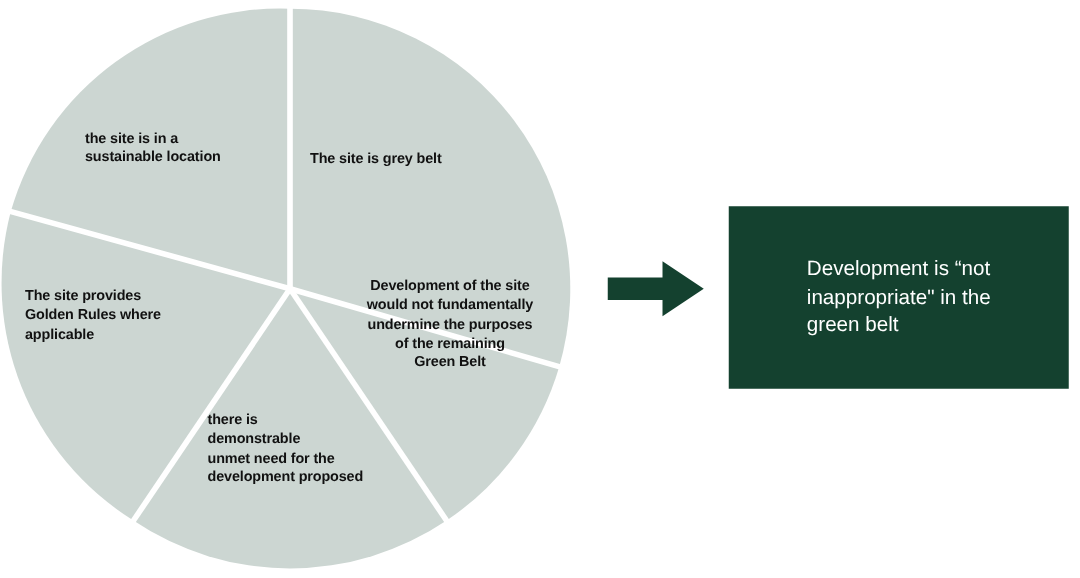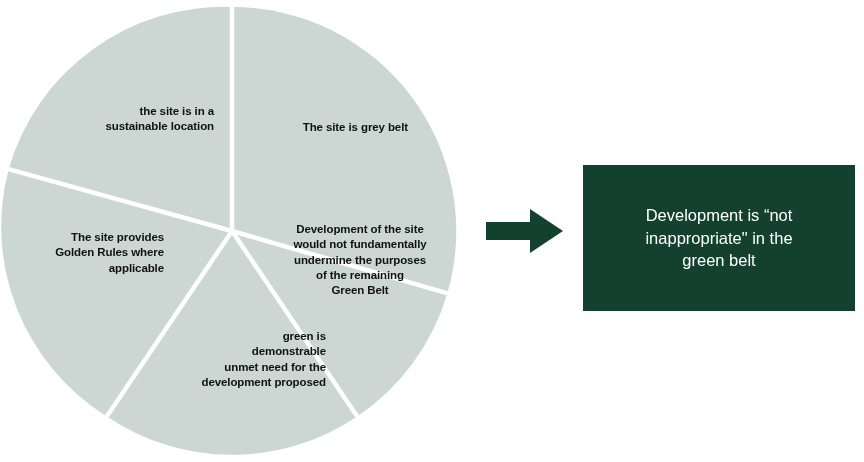--- a/index.html
+++ b/index.html
@@ -21,21 +21,21 @@
     height: 462px;
   }
   #pie-svg {
     position: absolute;
     left: 0; top: 0;
     width: 864px;
     height: 462px;
   }
   .slice-label {
     position: absolute;
-    text-align: right;
+    text-align: left;
     color: #111111;
     font-family: "Liberation Sans", sans-serif;
     font-size: 11.5px;
     font-weight: 700;
     line-height: 1.33;
     letter-spacing: -0.1px;
     white-space: pre-line;
     pointer-events: none;
   }
   #label-0 { left: 248px; top: 120px;  width: 160px; }
@@ -56,21 +56,20 @@
     justify-content: center;
     box-sizing: border-box;
     padding: 4px 18px;
   }
   #outcome-text {
     color: #ffffff;
     font-family: "Liberation Sans", sans-serif;
     font-size: 16.5px;
     font-weight: 400;
     line-height: 1.38;
-    text-align: center;
     white-space: pre-line;
   }
   #arrow-svg {
     position: absolute;
     left: 486px;
     top: 208px;
     width: 78px;
     height: 46px;
   }
 </style>
@@ -102,21 +101,21 @@
   </svg>
 
   <div class="slice-label" id="label-1">Development of the site
 would not fundamentally
 undermine the purposes
 of the remaining
 Green Belt</div>
 
   <div class="slice-label" id="label-0">The site is grey belt</div>
 
-  <div class="slice-label" id="label-2">green is
+  <div class="slice-label" id="label-2">there is
 demonstrable
 unmet need for the
 development proposed</div>
 
   <div class="slice-label" id="label-3">The site provides
 Golden Rules where
 applicable</div>
 
   <div class="slice-label" id="label-4">the site is in a
 sustainable location</div>

